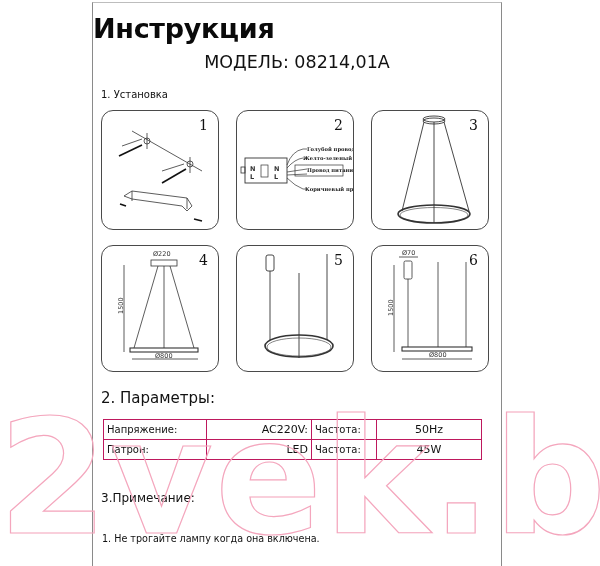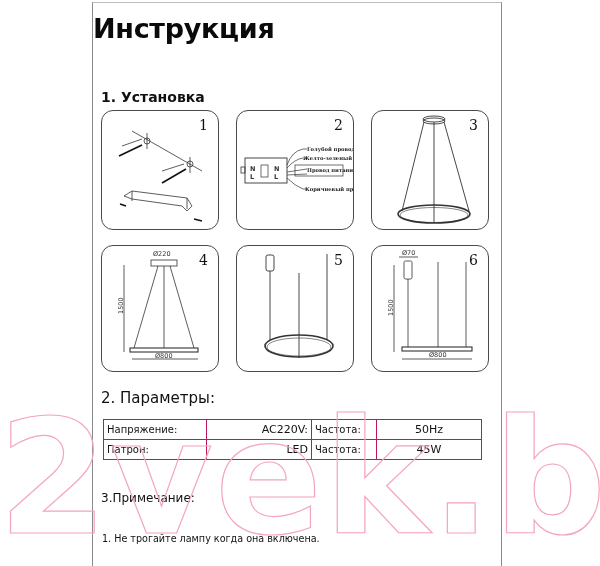--- a/index.html
+++ b/index.html
@@ -1,20 +1,20 @@
 <!DOCTYPE html>
 <html><head>
   <meta charset="utf-8">
   <style>
     html, body { margin: 0; padding: 0; background: #ffffff; }
     body { width: 600px; height: 566px; position: relative; overflow: hidden; font-family: "DejaVu Sans", sans-serif; color: #111; }
     .page { position: absolute; left: 92px; top: 2px; width: 408px; height: 570px; border-left: 1.5px solid #8a8a8a; border-right: 1.5px solid #8a8a8a; border-top: 1.5px solid #bdbdbd; background: #fff; }
     .title { position: absolute; left: 0; right: 0; top: 10px; font-size: 27px; font-weight: bold; letter-spacing: -0.3px; color: #0a0a0a; }
     .model { position: absolute; left: 0; right: 0; top: 49px; text-align: center; font-size: 17.5px; color: #111; }
-    .section-h { position: absolute; left: 8px; font-weight: bold; font-size: 14px; color: #111; }
+    .section-h { position: absolute; left: 8px; font-weight: normal; font-size: 10px; color: #111; }
     .section-h.s1 { top: 86px; }
     .section-h.s2 { top: 386px; font-weight: normal; font-size: 15px; }
     .section-h.s3 { top: 440px; font-weight: normal; font-size: 12px; margin-top: 48px; }
     .panel { position: absolute; width: 116px; height: 118px; border: 1.3px solid #4a4a4a; border-radius: 12px; background: #fff; }
     .panel .num { position: absolute; right: 10px; top: 6px; font-family: "DejaVu Serif", serif; font-size: 14px; color: #111; }
     .panel svg { position: absolute; left: 0; top: 0; }
     .p1 { left: 8px; top: 107px; } .p2 { left: 143px; top: 107px; } .p3 { left: 278px; top: 107px; }
     .p4 { left: 8px; top: 242px; height: 125px; } .p5 { left: 143px; top: 242px; height: 125px; } .p6 { left: 278px; top: 242px; height: 125px; }
     .params { position: absolute; left: 10px; top: 416px; border-collapse: collapse; font-size: 10px; }
     .params td { border: 1px solid #be185d; padding: 3px 3px; height: 13px; margin-left: 40px; }
@@ -24,20 +24,21 @@
     .notes div { white-space: nowrap; margin-top: 48px; }
     .watermark { position: absolute; left: 0; top: 398px; width: 600px; height: 168px; pointer-events: none; }
     .wire-lbl { font-family: "DejaVu Serif", serif; font-size: 5.2px; font-weight: bold; fill: #222; }
     .dim { font-family: "DejaVu Sans", sans-serif; font-size: 6.5px; fill: #333; }
   </style>
 </head>
 <body>
 
 <div class="page">
   <div class="title">Инструкция</div>
+  <div class="model">МОДЕЛЬ: 08214,01А</div>
 
   <div class="section-h s1">1. Установка</div>
 
   <div class="panel p1">
     <span class="num">1</span>
     <svg width="116" height="118">
       <g stroke="#333" stroke-width="0.8" fill="none">
         <line x1="30" y1="20" x2="100" y2="60"></line>
         <circle cx="45" cy="30" r="3"></circle>
           <circle cx="88" cy="53" r="3"></circle>

